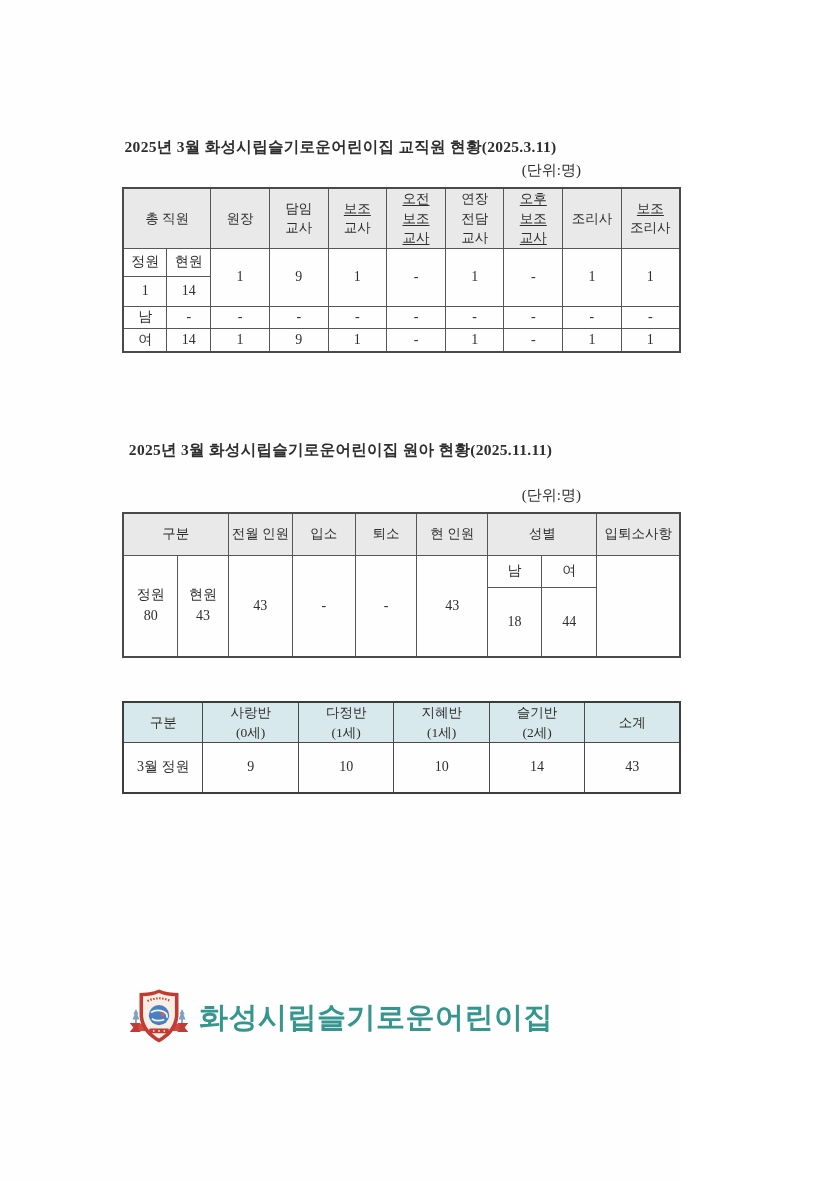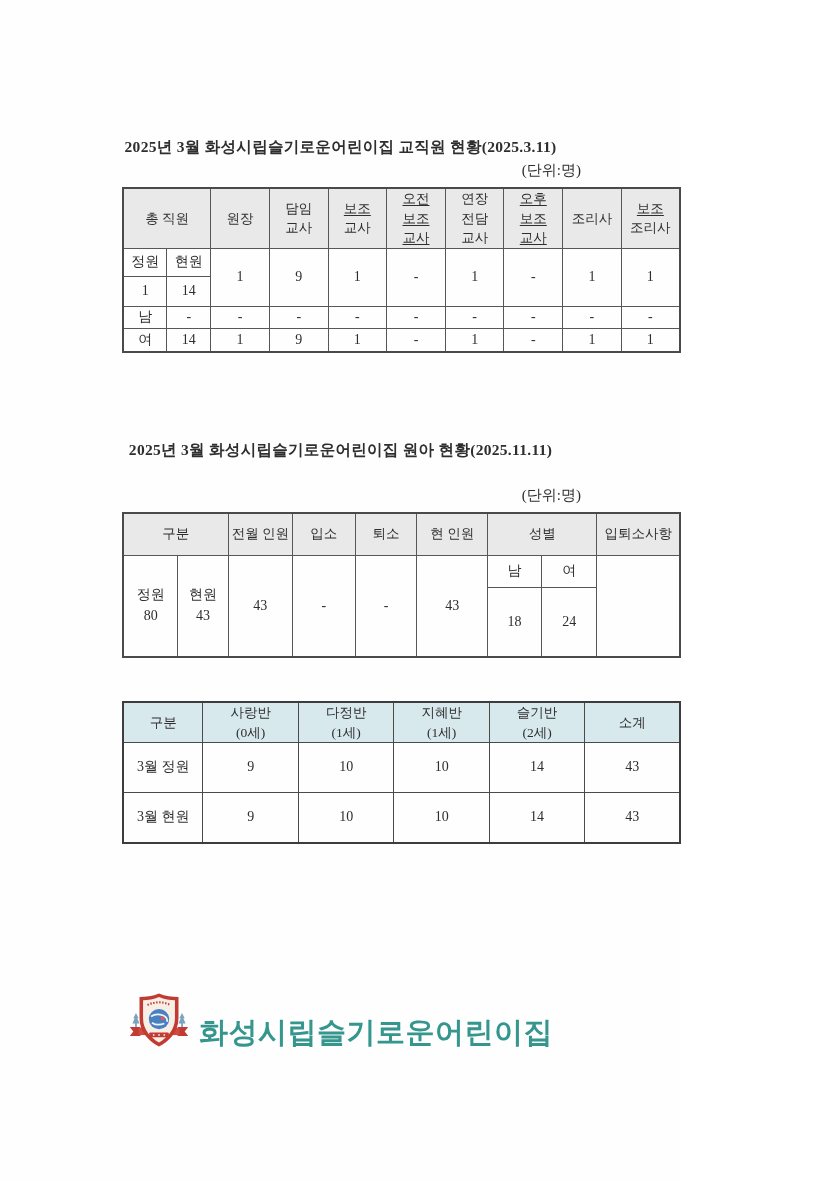--- a/index.html
+++ b/index.html
@@ -41,21 +41,21 @@
   .h30{height:30px;}
   .h28{height:28px;}
   .h24{height:24px;}
   .h22{height:22px;}
   .h50{height:50px;}
   .h70{height:70px;}
   .ul{text-decoration:underline;text-underline-offset:2px;}
 
   .logo{
     position:absolute;top:983px;left:0;width:100%;height:70px;
-    display:flex;align-items:flex-end;justify-content:center;gap:9px;
+    display:flex;align-items:center;justify-content:center;gap:9px;
   }
   .logo-text{
     font-family:"Liberation Sans","DejaVu Sans",sans-serif;
     font-weight:bold;font-size:29px;color:#35968e;letter-spacing:.5px;
   }
 </style>
 </head>
 <body>
 
 <div class="page">
@@ -196,21 +196,21 @@
         <td rowspan="2">43</td>
         <td rowspan="2">-</td>
         <td rowspan="2">-</td>
         <td rowspan="2">43</td>
         <td>남</td>
         <td>여</td>
         <td rowspan="2"></td>
       </tr>
       <tr class="h70">
         <td>18</td>
-        <td>24</td>
+        <td>44</td>
       </tr>
     </tbody>
       </table>
   </div>
 
   <div class="tbl t3">
     <table>
       <colgroup>
         <col style="width:88px">
           <col style="width:105px">
@@ -245,28 +245,20 @@
             </th>
       </tr>
       <tr class="h50">
         <td>3월 정원</td>
         <td>9</td>
         <td>10</td>
         <td>10</td>
         <td>14</td>
         <td>43</td>
       </tr>
-      <tr class="h50">
-        <td>3월 현원</td>
-        <td>9</td>
-        <td>10</td>
-        <td>10</td>
-        <td>14</td>
-        <td>43</td>
-      </tr>
     </tbody>
       </table>
   </div>
 
   <div class="logo">
     <span>
       <svg width="62" height="58" viewBox="0 0 70 64" aria-hidden="true">
 
         <path d="M6,30 L9,24 L12,30 L10.5,30 L13,36 L10,36 L10,42 L8,42 L8,36 L5,36 L7.5,30 Z" fill="#7aa3bd"></path>
         <path d="M58,30 L61,24 L64,30 L62.5,30 L65,36 L62,36 L62,42 L60,42 L60,36 L57,36 L59.5,30 Z" fill="#7aa3bd"></path>

